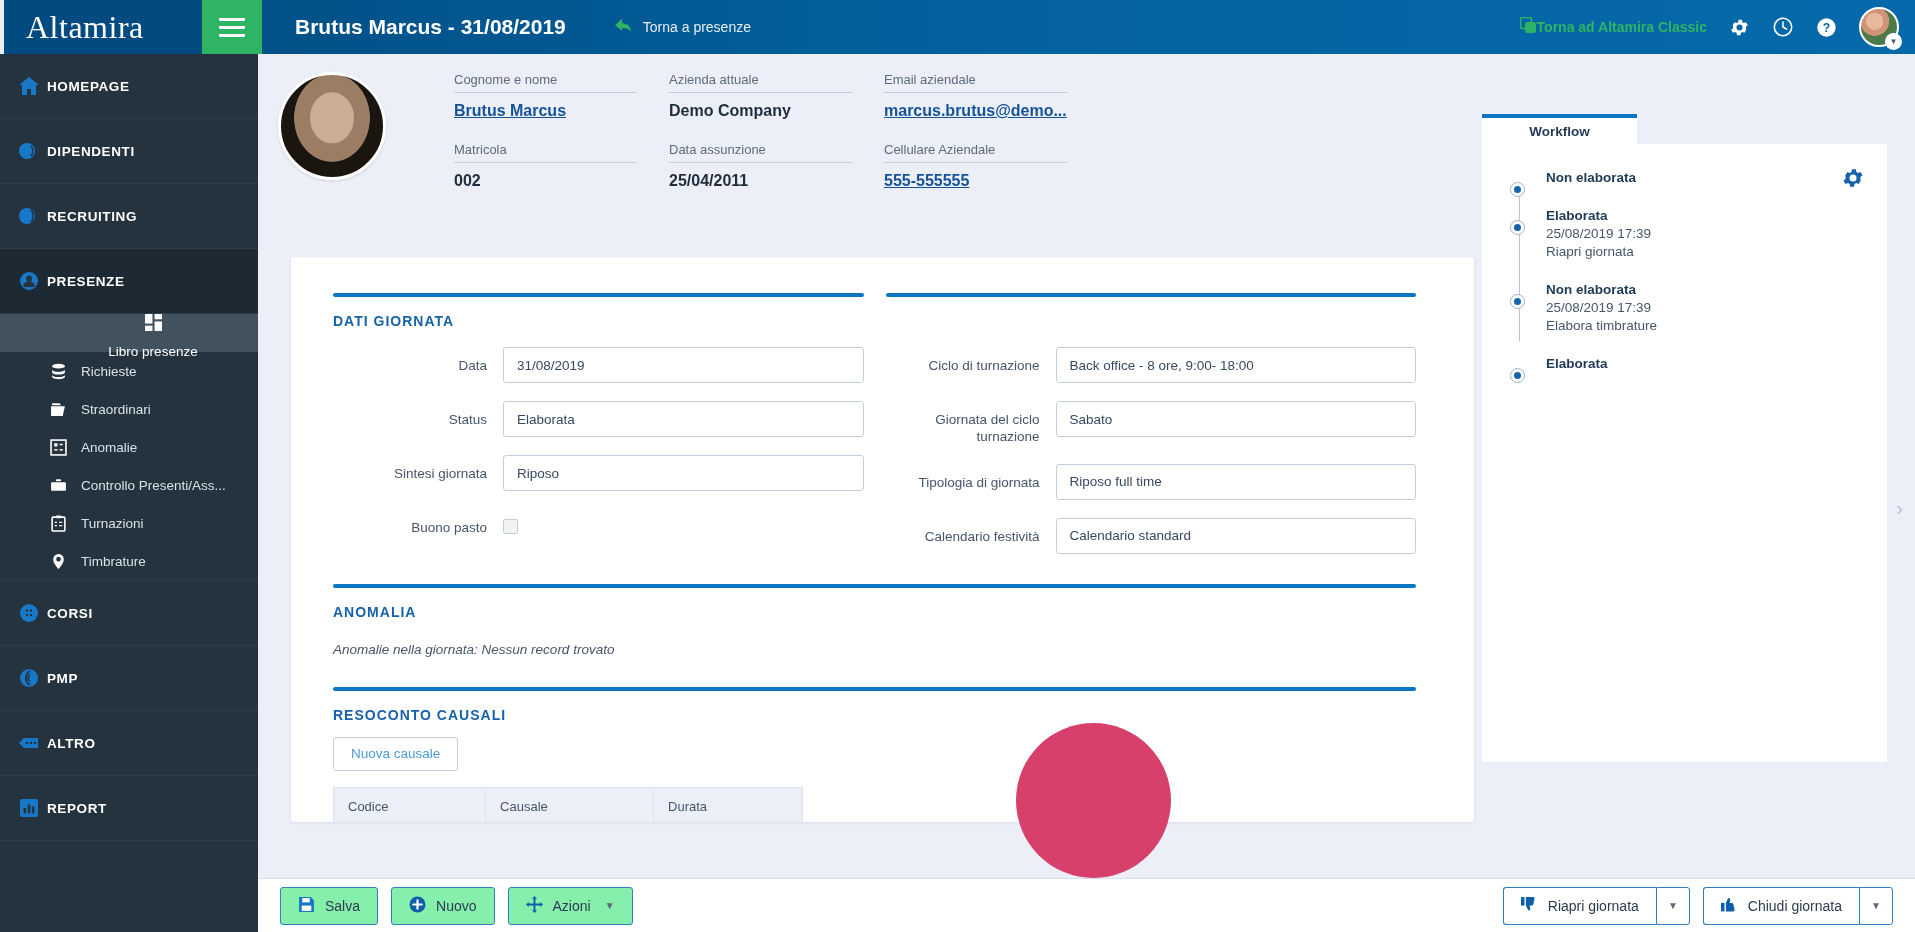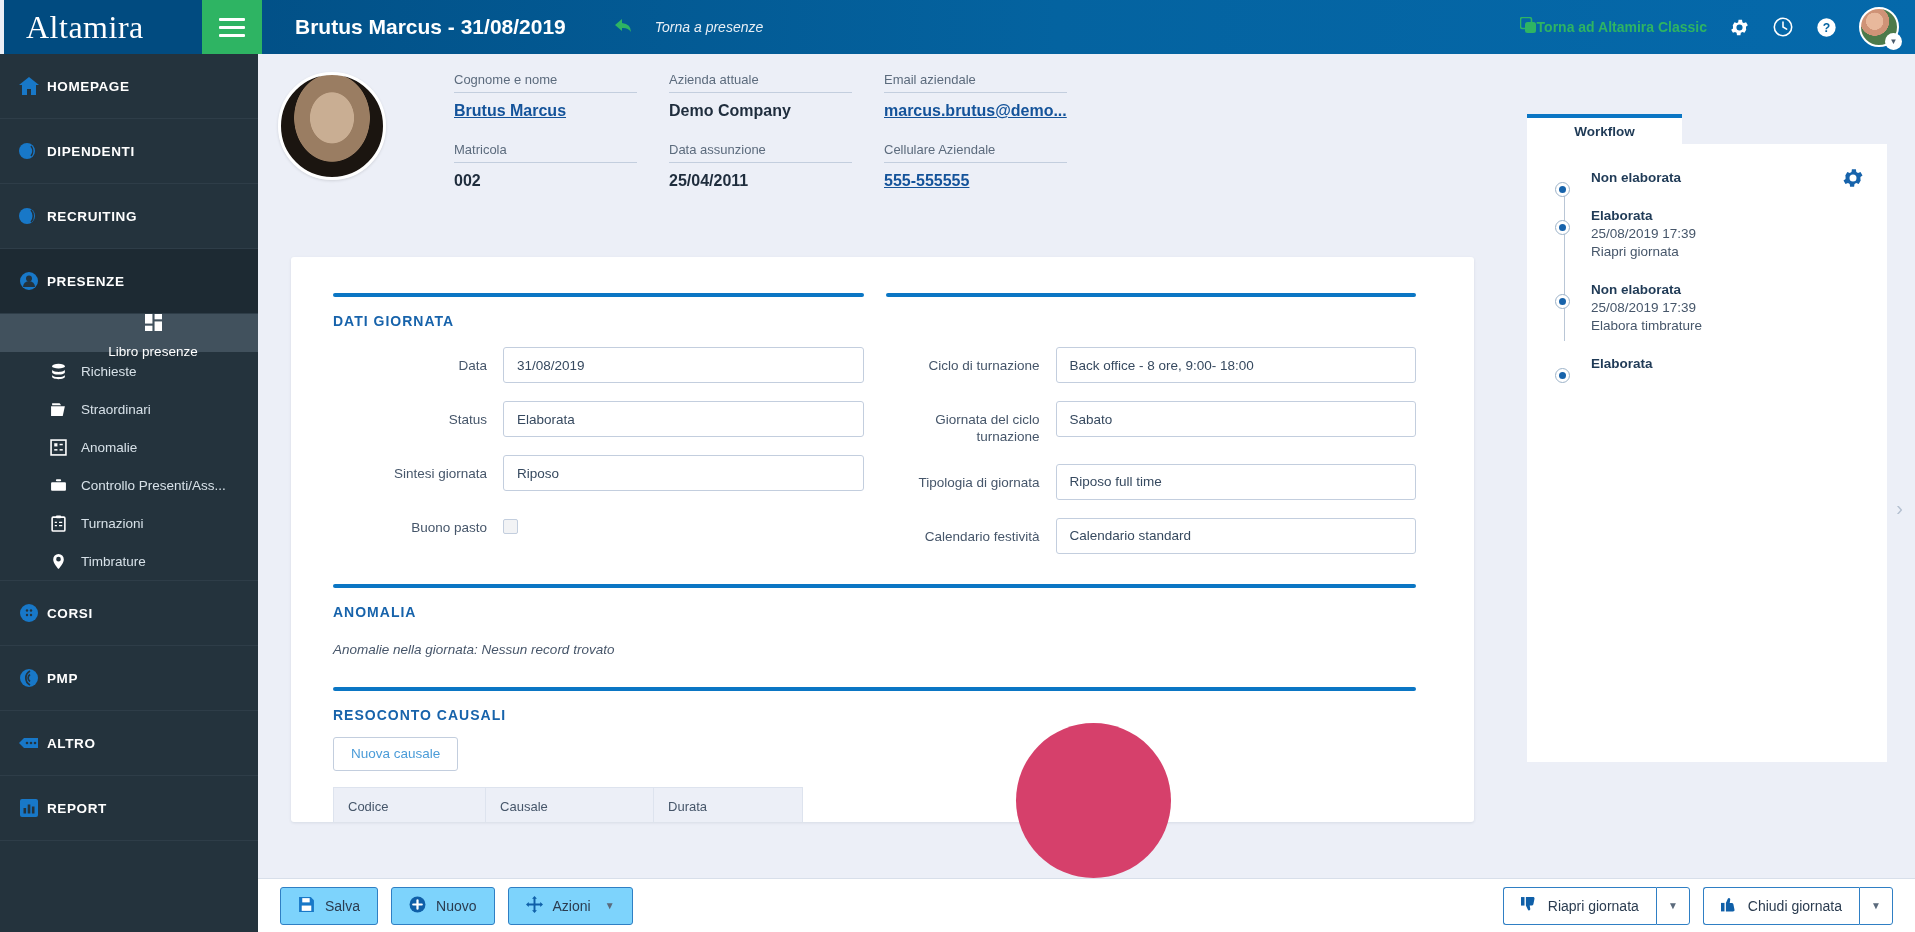--- a/index.html
+++ b/index.html
@@ -29,22 +29,22 @@
     width: 60px; height: 54px; background: #2eb463;
     display: flex; flex-direction: column; align-items: center;
     justify-content: center; gap: 5px; cursor: pointer;
   }
   .hamburger span { display:block; width: 26px; height: 3px; background:#fff; border-radius:1px; }
   .page-title {
     color: #fff; font-size: 21px; font-weight: bold;
     margin-left: 33px; white-space: nowrap;
   }
   .back-link {
-    display: flex; align-items: center; gap: 22px;
-    margin-left: 48px; cursor: pointer; font-style: italic;
+    display: flex; align-items: center; gap: 10px;
+    margin-left: 48px; cursor: pointer;
   }
   .back-link .lbl { color: #e7eef5; font-size: 14px; white-space: nowrap; }
   .topbar-right {
     margin-left: auto; display: flex; align-items: center;
     gap: 22px; padding-right: 20px;
   }
   .classic-link { display:flex; align-items:center; cursor:pointer; }
   .classic-link .lbl { color:#2eb463; font-size:14px; font-weight:bold; white-space:nowrap; }
   .ticon { cursor:pointer; display:flex; align-items:center; justify-content:center; }
   .avatar-wrap { position: relative; width: 40px; height: 40px; cursor:pointer; }
@@ -150,21 +150,21 @@
 
   
   .deco-circle {
     position:absolute; left: 758px; top: 669px;
     width: 155px; height: 155px; border-radius:50%;
     background: #d6406b; z-index: 1;
   }
 
   
   .wf-panel {
-    position:absolute; top: 60px; right: 28px; width: 360px; height: 648px;
+    position:absolute; top: 60px; right: 28px; width: 405px; height: 648px;
   }
   .wf-tab {
     width: 155px; height: 30px; background:#fff; border-top: 4px solid #0b76c4;
     display:flex; align-items:center; justify-content:center;
     font-size: 13.5px; font-weight:bold; color:#1f3a56; cursor:pointer;
   }
   .wf-body { background:#fff; height: 618px; position:relative; padding: 26px 20px 0 20px; }
   .wf-gear { position:absolute; right: 22px; top: 22px; cursor:pointer; }
   .wf-list { position:relative; padding-left: 44px; }
   .wf-line {
@@ -189,21 +189,21 @@
 
   
   .bottombar {
     position:absolute; bottom: 0; left: 258px; width: 1657px; height: 54px;
     background:#fff; border-top: 1px solid #d8dfea;
     display:flex; align-items:center; padding: 0 22px; z-index: 50;
   }
   .bbtn {
     display:flex; align-items:center; gap: 10px; height: 38px;
     padding: 0 17px; border: 1px solid #2f7fc4; border-radius: 3px;
-    background:#7dd3fc; color:#2b3c50; font-size: 14px; cursor:pointer;
+    background:#86efac; color:#2b3c50; font-size: 14px; cursor:pointer;
   }
   .bbtn + .bbtn { margin-left: 13px; }
   .bbtn .caret { color:#5b6a7c; font-size: 10px; margin-left: 4px; }
   .split { display:flex; }
   .split .main-part {
     display:flex; align-items:center; gap:10px; height:38px; padding: 0 17px;
     border:1px solid #2f7fc4; border-right: none; border-radius: 3px 0 0 3px;
     background:#fff; color:#2b3c50; font-size:14px; cursor:pointer;
   }
   .split .caret-part {

